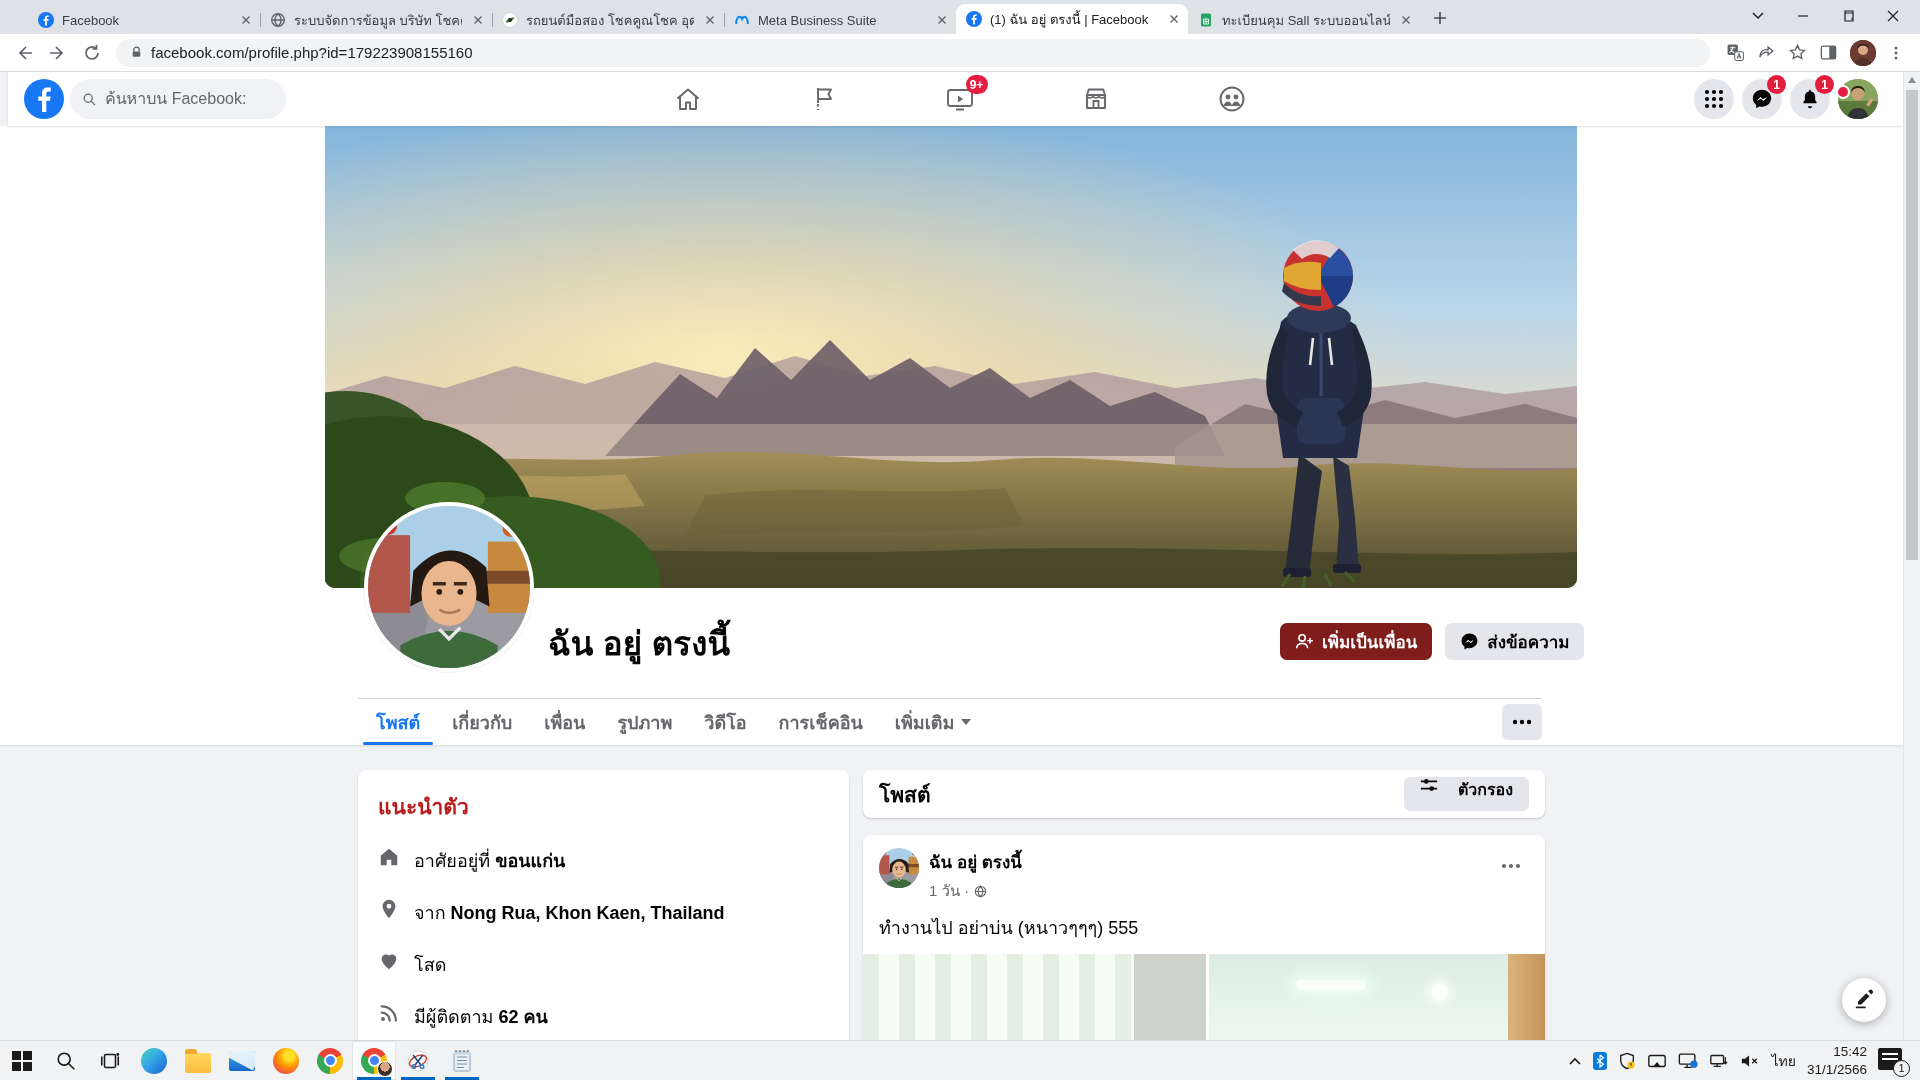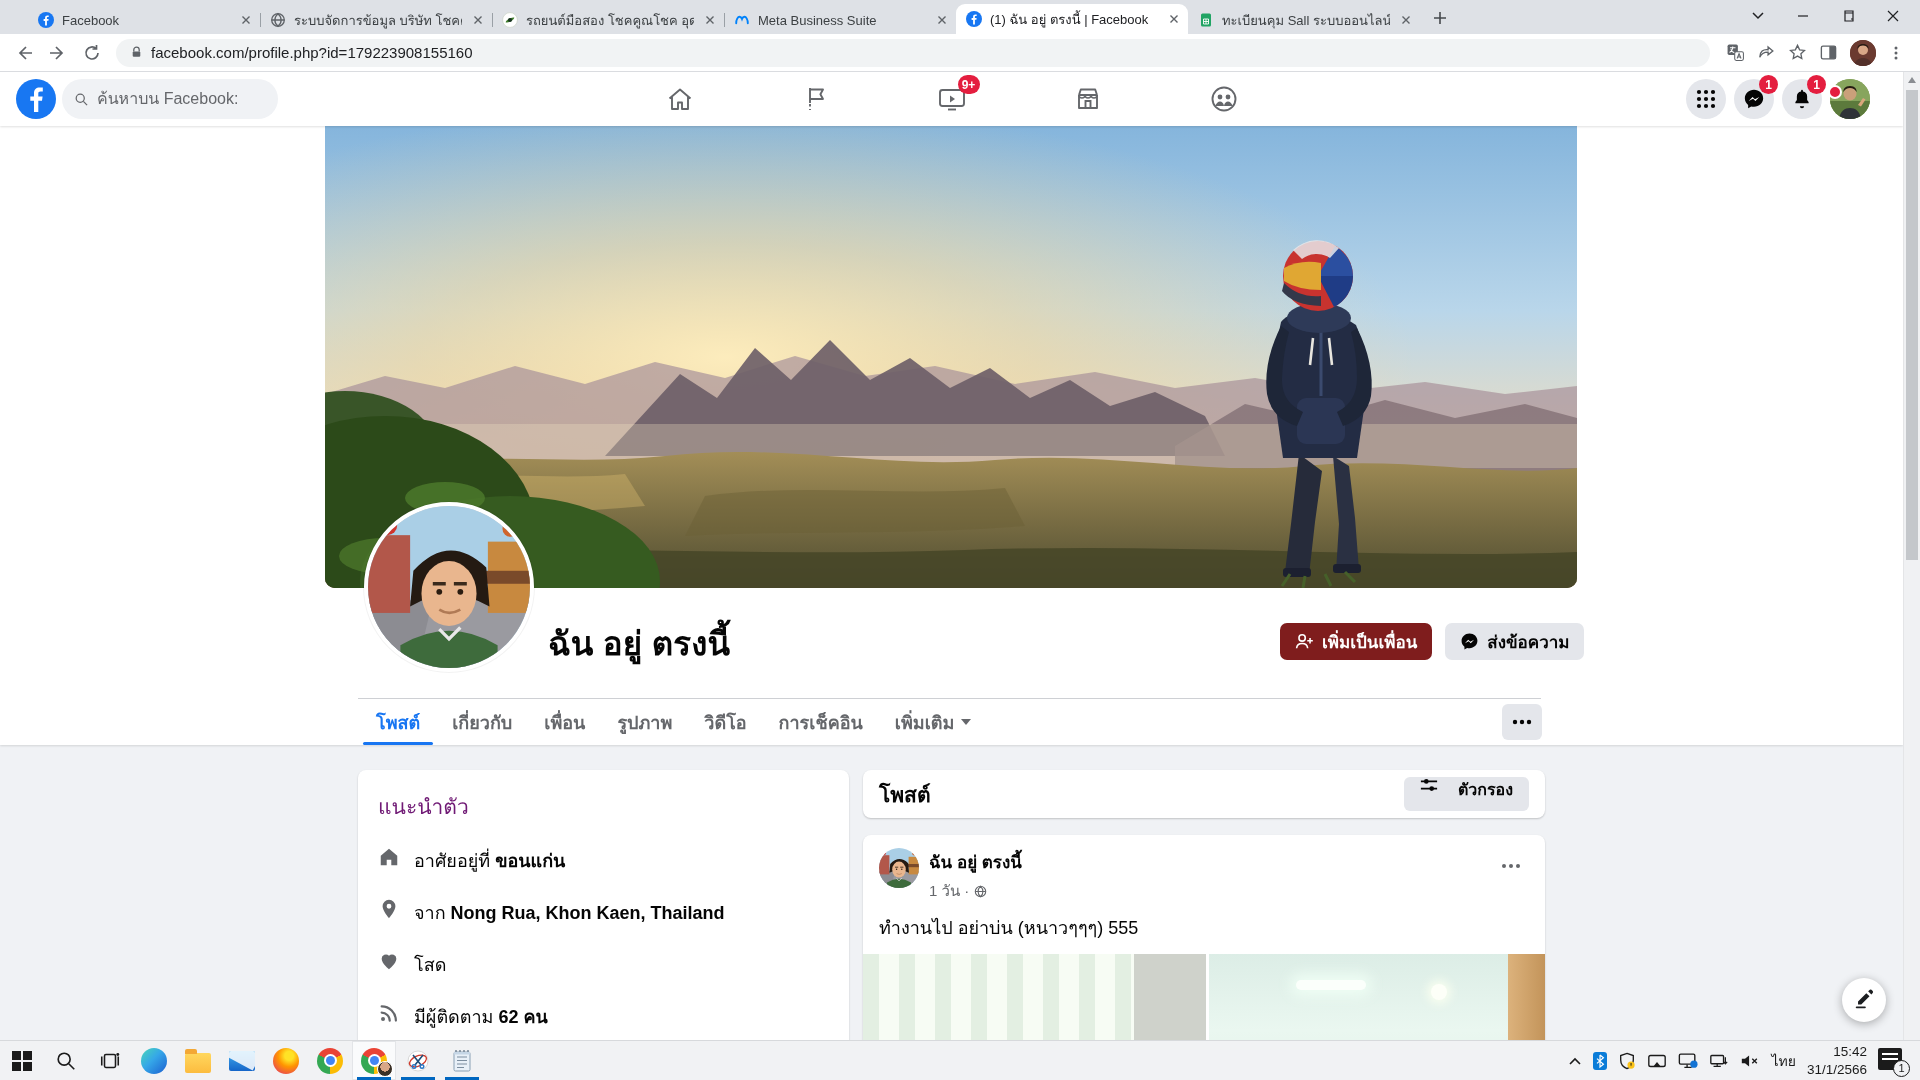--- a/index.html
+++ b/index.html
@@ -27,21 +27,21 @@
   .url-pill{flex:1;height:28px;background:#f1f3f4;border-radius:14px;display:flex;align-items:center;
     gap:8px;padding:0 14px;margin:0 6px;overflow:hidden}
   .url-text{font-size:15px;color:#202124;white-space:nowrap}
   .abar-right{display:flex;align-items:center;gap:12px;padding:0 8px;flex:none}
   .chrome-avatar{width:26px;height:26px;border-radius:50%;overflow:hidden;background:#6b3a30}
 
   
   .browser-view{position:absolute;top:72px;left:0;right:0;bottom:40px;background:#f0f2f5;overflow:hidden}
 
   
-  .fb-header{position:absolute;top:0;left:0;width:1903px;height:54px;background:#fff;
+  .fb-header{position:absolute;top:0;left:8px;width:1903px;height:54px;background:#fff;
     box-shadow:0 1px 2px rgba(0,0,0,.12);z-index:6}
   .fb-logo{position:absolute;left:16px;top:7px;width:40px;height:40px}
   .fb-search{position:absolute;left:62px;top:7px;width:216px;height:40px;background:#f0f2f5;
     border-radius:20px;display:flex;align-items:center;gap:8px;padding:0 12px}
   .fb-search input{border:0;background:transparent;outline:0;font-size:16px;width:100%;font-family:inherit;color:#050505}
   .fb-search input::placeholder{color:#65676b}
   .fb-nav{position:absolute;left:50%;top:0;transform:translateX(-50%);height:54px;display:flex;align-items:center;gap:24px}
   .fb-nav-item{width:112px;height:54px;display:grid;place-items:center;position:relative;border-radius:8px}
   .nav-badge{position:absolute;top:3px;left:62px;min-width:22px;height:19px;border-radius:10px;background:#e41e3f;
     color:#fff;font-size:12px;font-weight:700;display:grid;place-items:center;padding:0 4px}
@@ -70,21 +70,21 @@
   .profile-tabs{position:absolute;left:360px;top:573px;height:46px;display:flex}
   .ptab{height:100%;display:flex;align-items:center;padding:0 16px;font-size:18px;font-weight:600;color:#65676b;position:relative;border-radius:6px 6px 0 0}
   .ptab.active{color:#1876f2}
   .ptab.active::after{content:"";position:absolute;left:3px;right:3px;bottom:0;height:3px;background:#1876f2;border-radius:2px}
   .caret{display:inline-block;margin-left:7px;width:0;height:0;border-left:5px solid transparent;
     border-right:5px solid transparent;border-top:6px solid #65676b}
   .more-btn{position:absolute;left:1502px;top:578px;width:40px;height:36px;background:#e4e6eb;border-radius:6px;display:grid;place-items:center}
 
   .card{position:absolute;background:#fff;border-radius:8px;box-shadow:0 1px 2px rgba(0,0,0,.2)}
   .intro-card{left:358px;top:644px;width:491px;height:430px;padding:20px}
-  .intro-title{font-size:21px;font-weight:400;color:#701a75}
+  .intro-title{font-size:21px;font-weight:700;color:#b91c1c}
   .intro-row{display:flex;gap:14px;margin-top:23px;font-size:18px;color:#050505}
   .intro-row svg{flex:none}
 
   .posts-head{left:863px;top:644px;width:682px;height:48px;display:flex;align-items:center;justify-content:space-between;padding:0 16px}
   .posts-title{font-size:21px;font-weight:700;color:#050505}
   .filter-btn{height:34px;background:#e4e6eb;border-radius:6px;border:0;display:flex;gap:20px;
     padding:0 16px;font-size:16px;font-weight:600;color:#050505;font-family:inherit;cursor:pointer}
 
   .post-card{left:863px;top:709px;width:682px;height:380px;border-radius:8px}
   .post-head{display:flex;align-items:flex-start;gap:10px;padding:13px 16px 0}

